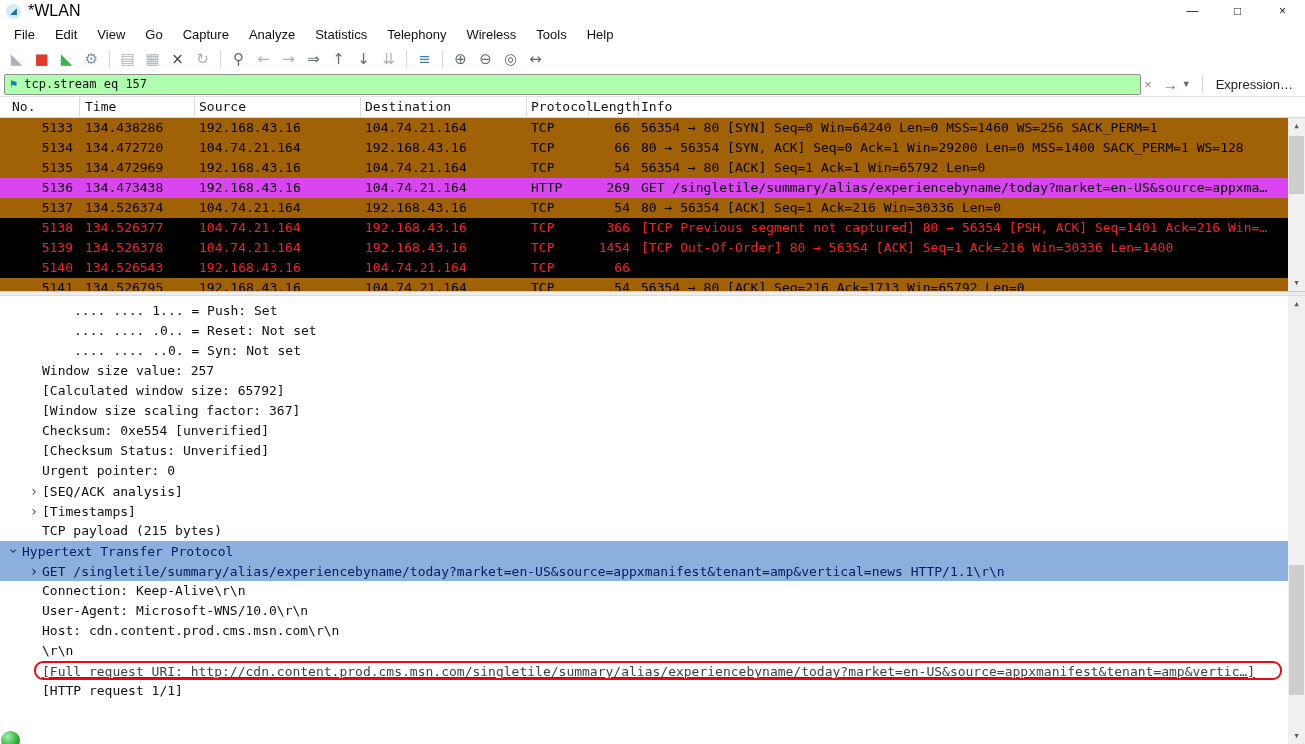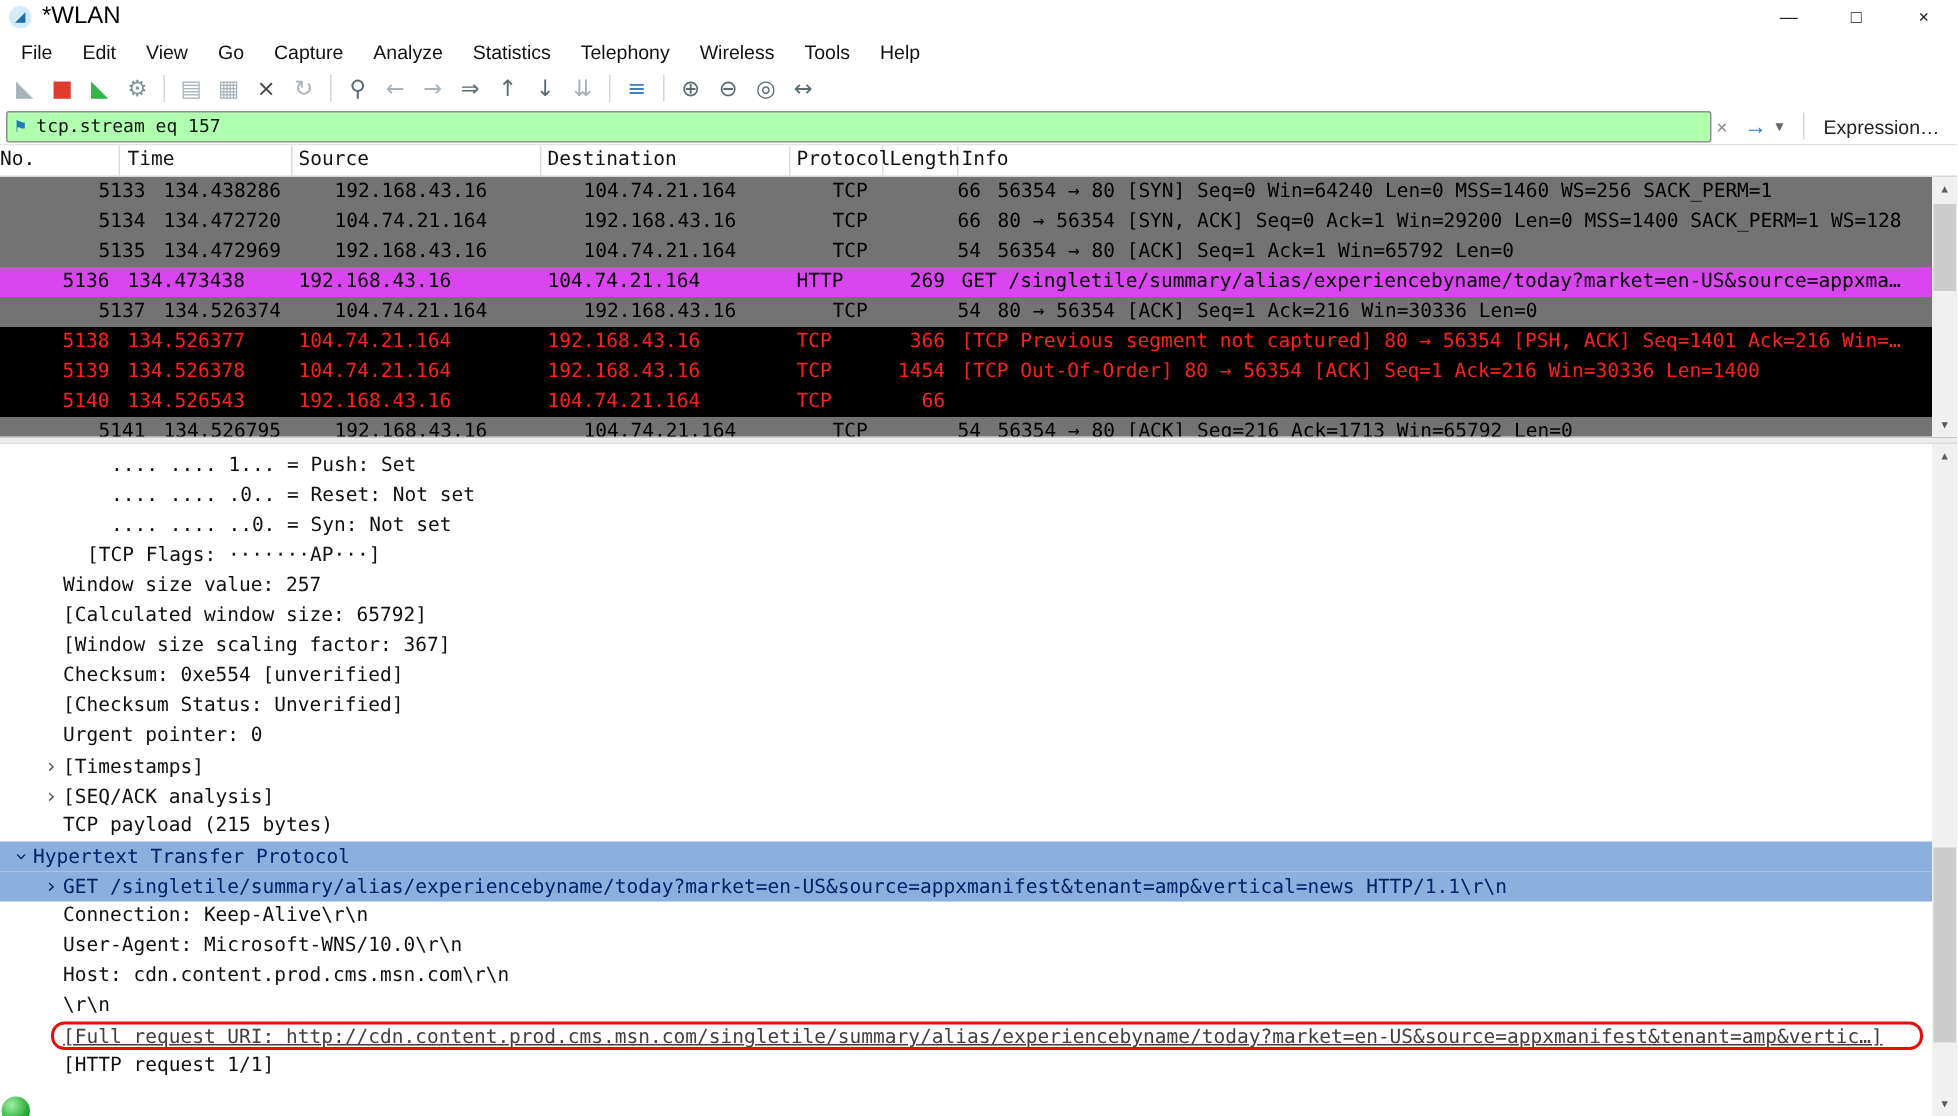--- a/index.html
+++ b/index.html
@@ -47,29 +47,29 @@
 
   
   .plist { position: relative; height: 195px; border-top: 1px solid #e3e3e3;
     font-family: "DejaVu Sans Mono", monospace; font-size: 13px; background: #fff; }
   .phead { display: flex; height: 21px; line-height: 20px; background: #fff;
     border-bottom: 1px solid #d8d8d8; }
   .phead span { border-right: 1px solid #dcdcdc; }
   .rows { position: absolute; top: 21px; bottom: 0; left: 0; right: 17px; overflow: hidden; }
   .prow { display: flex; height: 20px; line-height: 20px; white-space: nowrap; }
   .c-no { width: 80px; text-align: right; padding-right: 7px; flex: none; }
-  .phead .c-no { text-align: left; padding-left: 0; }
+  .phead .c-no { text-align: left; padding-left: 12px; }
   .c-time { width: 115px; padding-left: 5px; flex: none; }
   .c-src { width: 166px; padding-left: 4px; flex: none; }
   .c-dst { width: 166px; padding-left: 4px; flex: none; }
   .c-proto { width: 62px; padding-left: 4px; flex: none; }
   .c-len { width: 50px; text-align: right; padding-right: 9px; flex: none; }
   .phead .c-len { text-align: left; padding-left: 4px; }
   .c-info { flex: 1; padding-left: 2px; overflow: hidden; border-right: none !important; }
-  .green { background: #737373; color: #000; padding-left: 24px; }
+  .green { background: #a16207; color: #000; }
   .selrow { background: #d946ef; color: #000; }
   .bad { background: #000; color: #ff1f1f; }
 
   
   .vscroll { position: absolute; top: 21px; right: 0; bottom: 0; width: 17px;
     background: #f0f0f0; }
   .details .vscroll { top: 0; }
   .sarrow { position: absolute; left: 0; width: 17px; height: 16px; display: flex;
     align-items: center; justify-content: center; font-size: 7px; color: #5a5a5a; }
   .sarrow.up { top: 0; } .sarrow.down { bottom: 0; }
@@ -271,29 +271,28 @@
   </div>
 </div>
 
 <div class="splitter"></div>
 
 <div class="details">
   <div class="dcontent">
     <div class="dline i3"><span class="dtext">.... .... 1... = Push: Set</span></div>
     <div class="dline i3"><span class="dtext">.... .... .0.. = Reset: Not set</span></div>
     <div class="dline i3"><span class="dtext">.... .... ..0. = Syn: Not set</span></div>
-    <div class="dline i2"><span class="dtext">[TCP Flags: ·······AP···]</span></div>
     <div class="dline i1"><span class="dtext">Window size value: 257</span></div>
     <div class="dline i1"><span class="dtext">[Calculated window size: 65792]</span></div>
     <div class="dline i1"><span class="dtext">[Window size scaling factor: 367]</span></div>
     <div class="dline i1"><span class="dtext">Checksum: 0xe554 [unverified]</span></div>
     <div class="dline i1"><span class="dtext">[Checksum Status: Unverified]</span></div>
     <div class="dline i1"><span class="dtext">Urgent pointer: 0</span></div>
+    <div class="dline i1 hasexp"><span class="exp">›</span><span class="dtext">[SEQ/ACK analysis]</span></div>
     <div class="dline i1 hasexp"><span class="exp">›</span><span class="dtext">[Timestamps]</span></div>
-    <div class="dline i1 hasexp"><span class="exp">›</span><span class="dtext">[SEQ/ACK analysis]</span></div>
     <div class="dline i1"><span class="dtext">TCP payload (215 bytes)</span></div>
     <div class="dline i0 hasexp sel"><span class="exp down">›</span><span class="dtext">Hypertext Transfer Protocol</span></div>
     <div class="dline i1 hasexp sel"><span class="exp">›</span><span class="dtext">GET /singletile/summary/alias/experiencebyname/today?market=en-US&amp;source=appxmanifest&amp;tenant=amp&amp;vertical=news HTTP/1.1\r\n</span></div>
     <div class="dline i1"><span class="dtext">Connection: Keep-Alive\r\n</span></div>
     <div class="dline i1"><span class="dtext">User-Agent: Microsoft-WNS/10.0\r\n</span></div>
     <div class="dline i1"><span class="dtext">Host: cdn.content.prod.cms.msn.com\r\n</span></div>
     <div class="dline i1"><span class="dtext">\r\n</span></div>
     <div class="dline i1 linkline">
         <span class="linkbox"><span class="dtext">[Full request URI: http://cdn.content.prod.cms.msn.com/singletile/summary/alias/experiencebyname/today?market=en-US&amp;source=appxmanifest&amp;tenant=amp&amp;vertic…]</span></span>
       </div>

